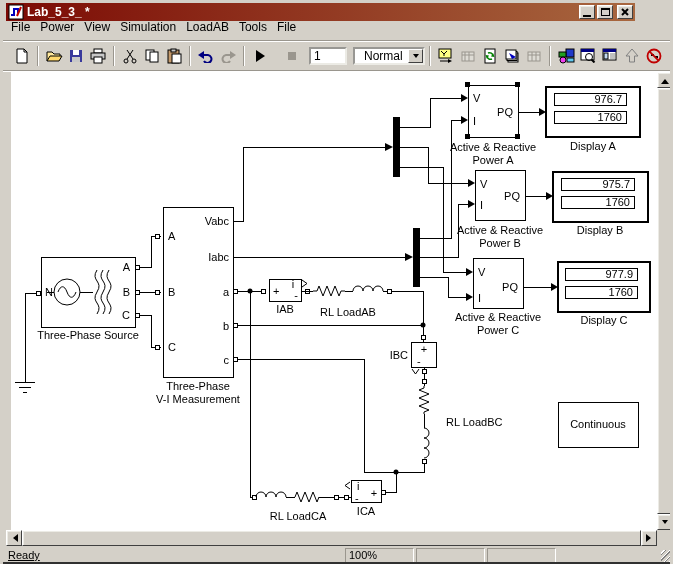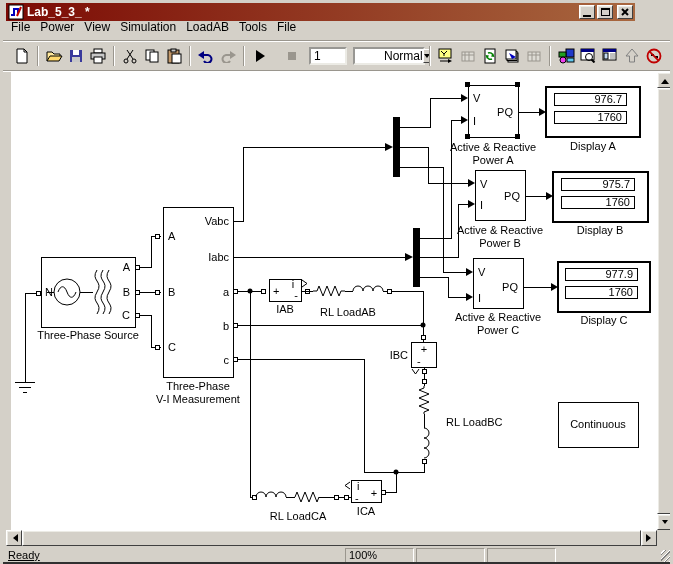--- a/index.html
+++ b/index.html
@@ -30,21 +30,21 @@
   
   .toolbar { position:absolute; left:3px; top:42px; width:667px; height:27px;
       display:flex; align-items:center; }
   .tbtn { width:22px; height:20px; display:flex; align-items:center; justify-content:center; flex:0 0 auto; }
   .tsep { width:2px; height:20px; border-left:1px solid #9a968e; border-right:1px solid #fff;
       margin:0 4px; flex:0 0 auto; }
   .stoptime { width:38px; height:18px; border:2px inset #ecebe5; background:#fff;
       font-size:12px; font-family:"Liberation Sans",sans-serif; padding-left:3px; margin:0 6px; }
   .dropdown { width:72px; height:18px; border:2px inset #ecebe5; background:#fff;
       display:flex; align-items:center; font-size:12px; }
-  .dropdown span { padding-left:9px; flex:1;margin-left:20px; }
+  .dropdown span { padding-left:9px; flex:1; }
   .dd-btn { width:15px; height:14px; background:#d4d0c8; border:1px solid;
       border-color:#fff #404040 #404040 #fff; display:flex; align-items:center; justify-content:center; }
   .tri-down { width:0; height:0; border:3px solid transparent; border-top:4px solid #000; margin-top:4px; }
   .tri-up { width:0; height:0; border:4px solid transparent; border-bottom:5px solid #000; margin-bottom:2px;}
   .tri-left { width:0; height:0; border:4px solid transparent; border-right:5px solid #000; margin-right:2px;}
   .tri-right{ width:0; height:0; border:4px solid transparent; border-left:5px solid #000; margin-left:2px;}
 
   
   .canvas { position:absolute; left:8px; top:72px; width:646px; height:458px; background:#fff; }
   .vscroll { position:absolute; left:654px; top:72px; width:17px; height:458px; background:#e6e4dd; }

